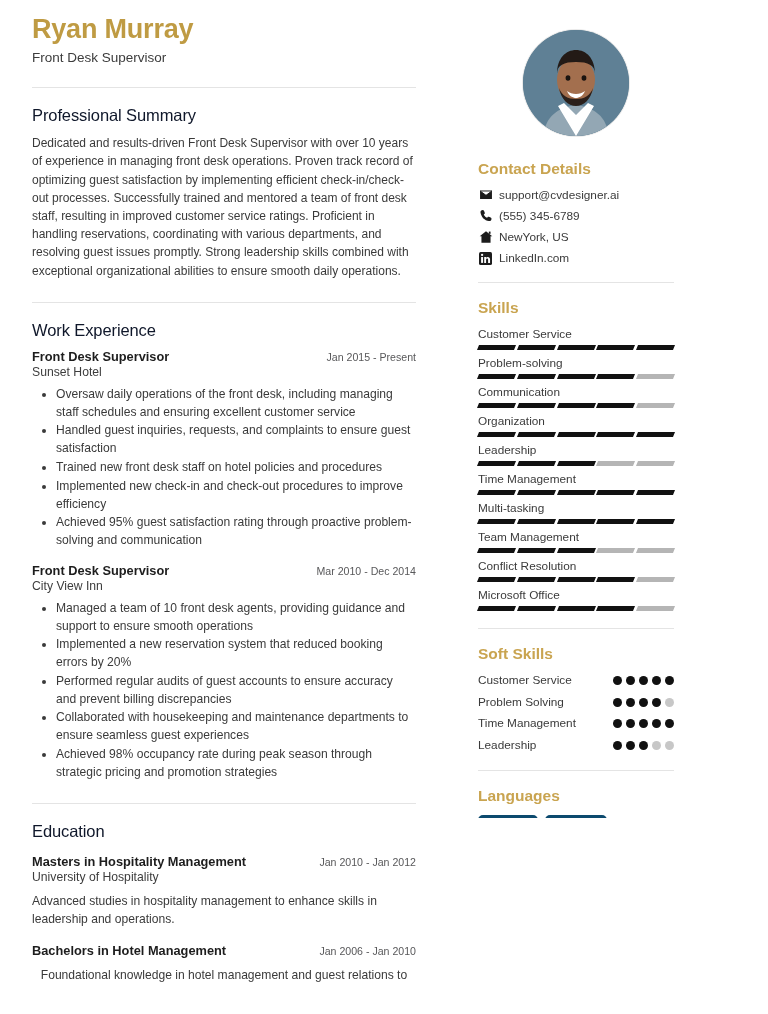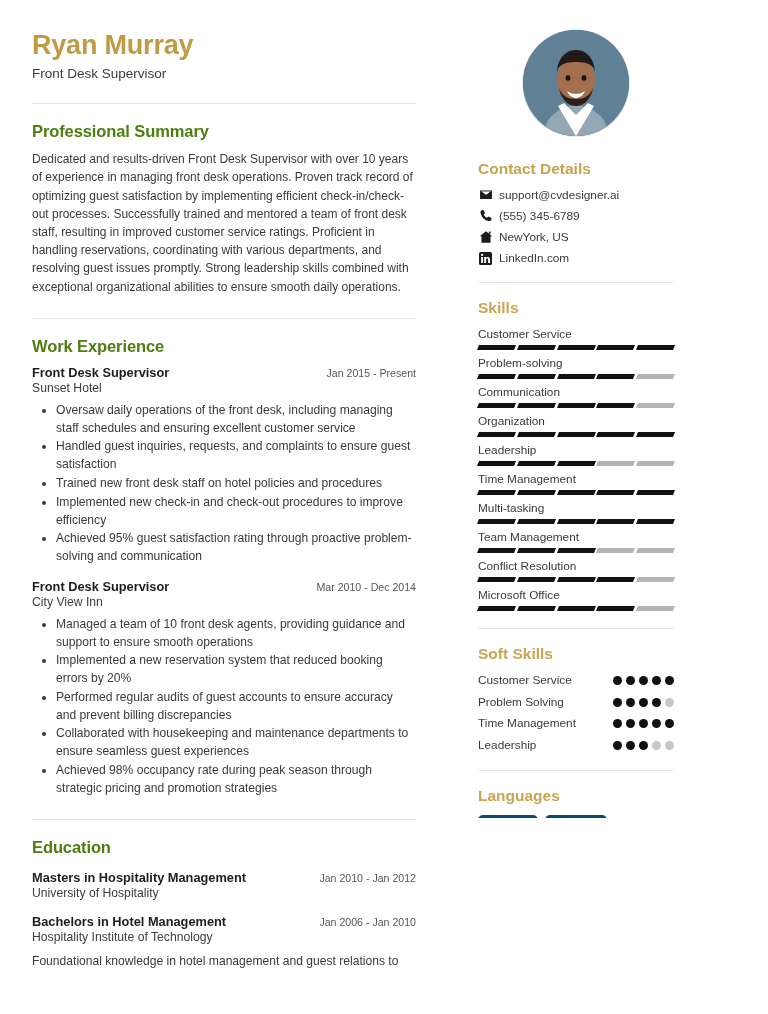--- a/index.html
+++ b/index.html
@@ -8,41 +8,41 @@
     background: #ffffff;
     font-family: "Liberation Sans", sans-serif;
     color: #333333;
     overflow: hidden;
   }
   .page { display: flex; width: 768px; height: 1014px; position: relative; }
 
   
   .left {
     width: 448px; height: 1014px;
-    padding: 30px 32px 0 32px;
+    padding: 14px 32px 0 32px;
     overflow: hidden;
     position: relative;
   }
   .divider-v {
     position: absolute; left: 511px; top: 0;
     width: 1px; height: 1014px; background: #e2e2e2;
   }
 
   .name {
     font-size: 27px; font-weight: bold; color: #bf9b43;
     letter-spacing: -0.2px; line-height: 1.15;
   }
   .role {
     font-size: 13.5px; color: #3c3c3c; margin-top: 5px; font-weight: normal;
   }
   .hr {
     border: 0; border-top: 1px solid #e4e4e4; margin: 22px 0 18px 0;
   }
   .sec-title {
-    font-size: 16.5px; font-weight: bold; color: #4d7c0f;
+    font-size: 16.5px; font-weight: normal; color: #0f172a;
     margin-bottom: 9px; letter-spacing: -0.1px;
   }
   .summary {
     font-size: 12px; line-height: 1.52; color: #3a3a3a; text-align: left;
   }
 
   .job { margin-top: 4px; }
   .job + .job { margin-top: 13px; }
   .job-head {
     display: flex; justify-content: space-between; align-items: baseline;
@@ -50,21 +50,21 @@
   .job-title { font-size: 12.8px; font-weight: bold; color: #1d1d1d; }
   .job-date { font-size: 10.6px; color: #58585a; white-space: nowrap; padding-left: 8px; }
   .job-org { font-size: 12.2px; color: #3d3d3d; margin-top: 1px; }
   ul.bullets { margin: 7px 0 0 0; padding-left: 24px; }
   ul.bullets li {
     font-size: 12.1px; line-height: 1.47; color: #3a3a3a; margin-bottom: 1px;
   }
   ul.bullets li::marker { color: #3a3a3a; }
 
   .edu { margin-top: 13px; }
-  .edu + .edu { margin-top: 14px; }
+  .edu + .edu { margin-top: 14px; text-align: center; }
   .edu-desc { font-size: 12.1px; line-height: 1.47; color: #3a3a3a; margin-top: 9px; }
 
   
   .right {
     width: 256px; height: 818px;
     padding: 30px 30px 0 30px;
     overflow: hidden;
   }
   .photo-wrap { display: flex; justify-content: center; margin-bottom: 24px; }
   .photo {
@@ -177,27 +177,27 @@
 
     <div>
       <div class="sec-title">Education</div>
       <div id="edus">
   <div class="edu">
     <div class="job-head">
       <span class="job-title">Masters in Hospitality Management</span>
       <span class="job-date">Jan 2010 - Jan 2012</span>
     </div>
     <div class="job-org">University of Hospitality</div>
+    <div class="edu-desc">Advanced studies in hospitality management to enhance skills in leadership and operations.</div>
   </div>
   <div class="edu">
     <div class="job-head">
       <span class="job-title">Bachelors in Hotel Management</span>
       <span class="job-date">Jan 2006 - Jan 2010</span>
     </div>
-    <div class="job-org">Hospitality Institute of Technology</div>
     <div class="edu-desc">Foundational knowledge in hotel management and guest relations to</div>
   </div>
         </div>
     </div>
 
     <div class="divider-v"></div>
   </div>
 
   <div class="right">
 

